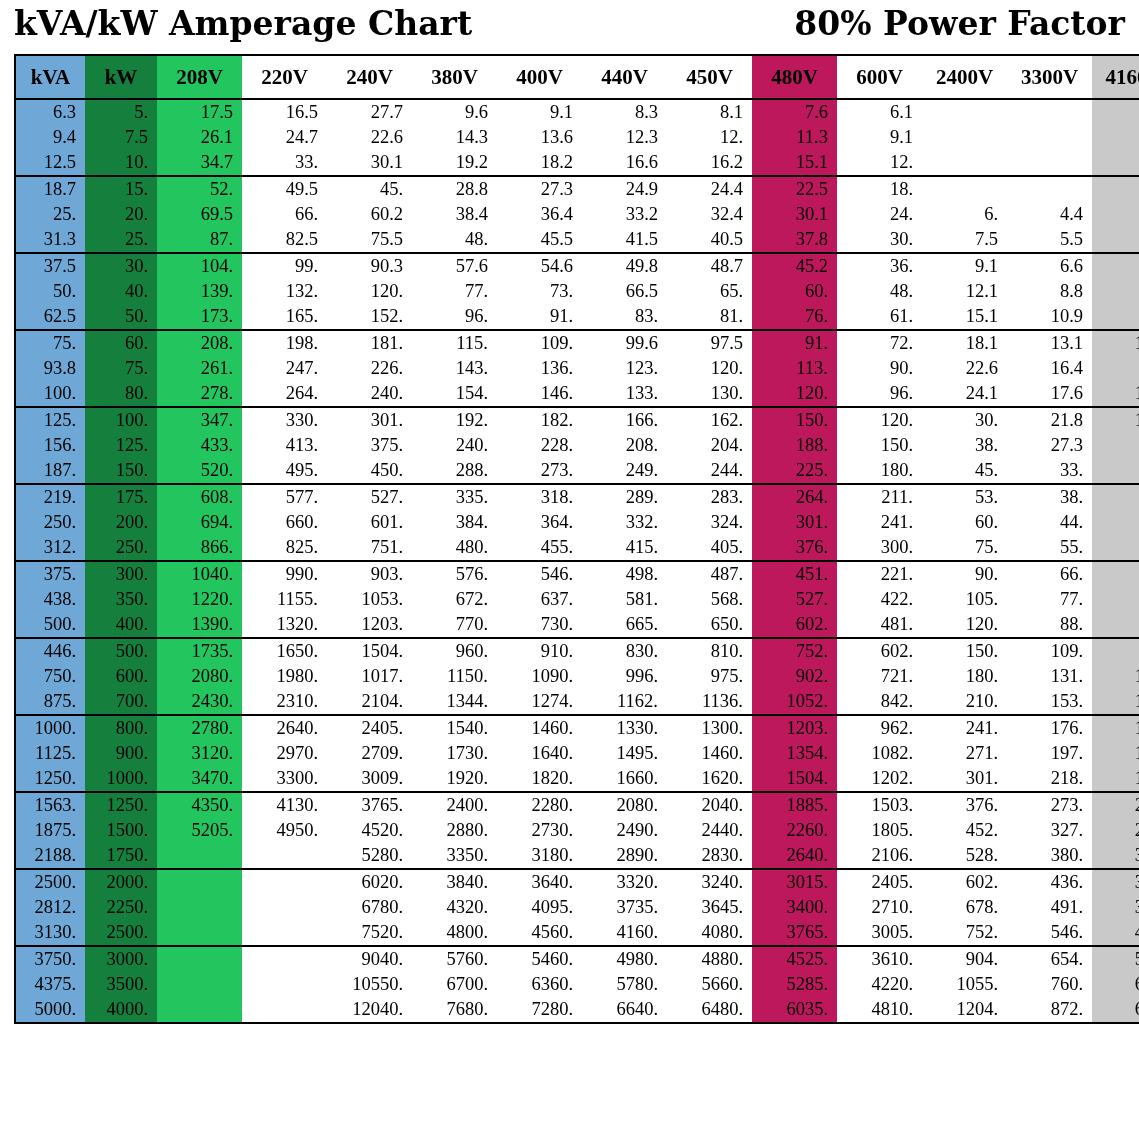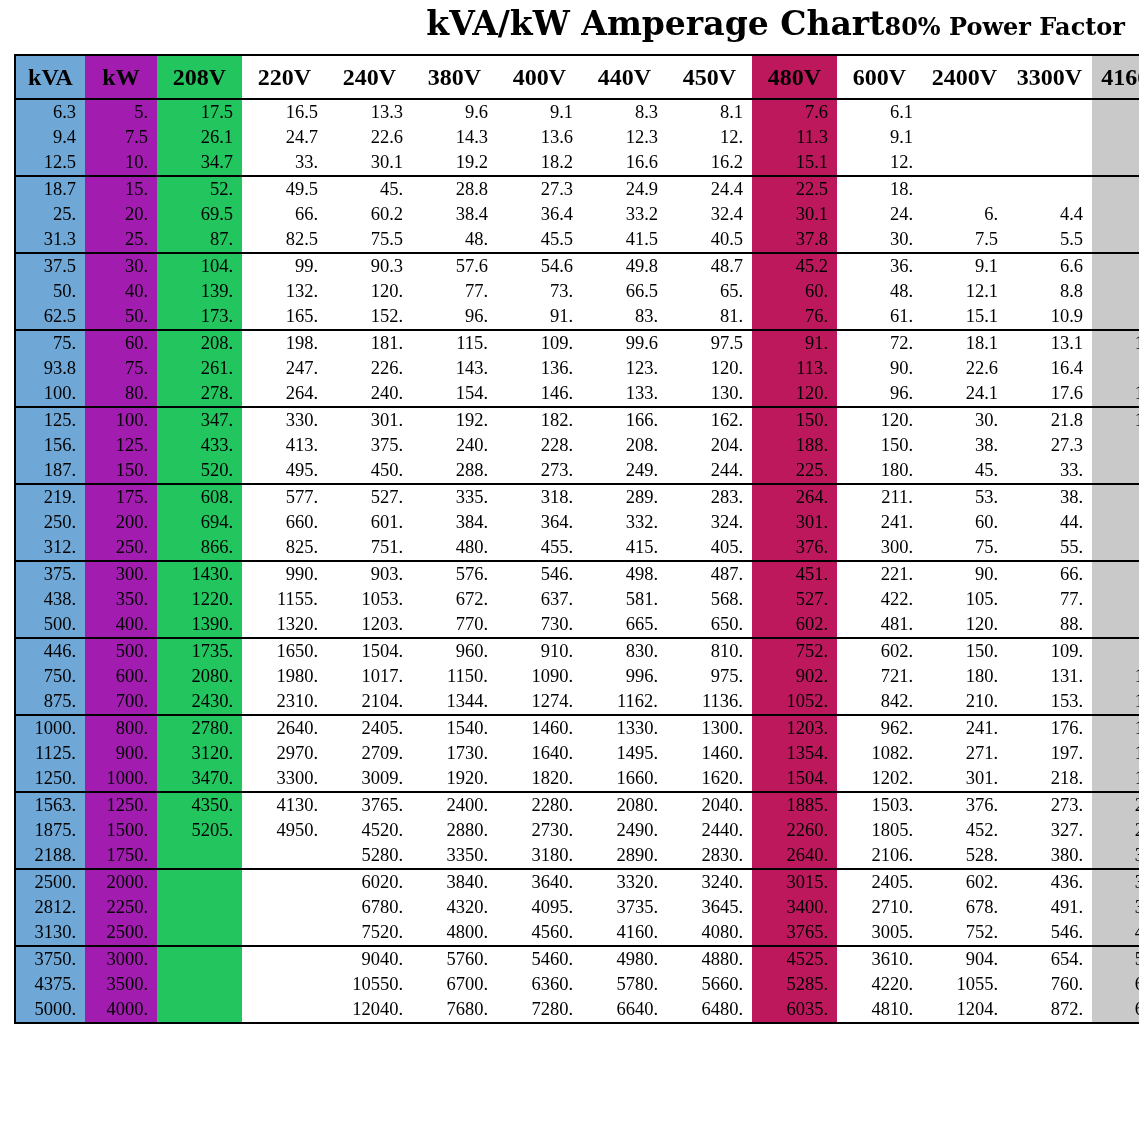--- a/index.html
+++ b/index.html
@@ -15,63 +15,63 @@
     overflow: hidden;
   }
   .page {
     position: relative;
     width: 1139px;
     height: 1137px;
     box-sizing: border-box;
   }
   .title-bar {
     display: flex;
-    justify-content: flex-end;
+    justify-content: space-between;
     align-items: baseline;
     padding: 4px 14px 0 14px;
   }
   .title-left {
     font-family: "DejaVu Serif", serif;
     font-weight: bold;
     font-size: 33px;
     letter-spacing: 0px;
   }
   .title-right {
     font-family: "DejaVu Serif", serif;
     font-weight: bold;
-    font-size: 24px;
+    font-size: 33px;
   }
   table.chart {
     border-collapse: collapse;
     margin: 11px 14px 0 14px;
     width: 1111px;
     table-layout: fixed;
     border: 2px solid #000;
   }
   table.chart th, table.chart td {
     font-family: "Liberation Serif", serif;
     font-size: 18.5px;
     text-align: right;
     padding: 0 9px 0 0;
     height: 25px;
     line-height: 25px;
     border: 0;
   }
   table.chart thead th {
     font-weight: bold;
-    font-size: 24px;
+    font-size: 21px;
     text-align: center;
     padding: 0;
     height: 42px;
     line-height: 42px;
     border-bottom: 2px solid #000;
   }
   
   .c-kva { background: #6fa8d6; }
-  .c-kw  { background: #a21caf; }
+  .c-kw  { background: #15803d; }
   .c-208 { background: #22c55e; }
   .c-480 { background: #be185d; }
   .c-4160{ background: #c9c9c9; }
   .c-white { background: #ffffff; }
 
   tbody tr.group-end td {
     border-bottom: 2px solid #000;
   }
   tbody tr.group-end.last td {
     border-bottom: 0;
@@ -128,21 +128,21 @@
           <th class="c-white">3300V</th>
           <th class="c-4160 sep-left">4160V</th>
         </tr>
     </thead>
     <tbody>
         <tr>
           <td class="c-kva">6.3</td>
           <td class="c-kw">5.</td>
           <td class="c-208 sep-left">17.5</td>
           <td class="c-white sep-left">16.5</td>
-          <td class="c-white">13.3</td>
+          <td class="c-white">27.7</td>
           <td class="c-white">9.6</td>
           <td class="c-white">9.1</td>
           <td class="c-white">8.3</td>
           <td class="c-white">8.1</td>
           <td class="c-480 sep-left">7.6</td>
           <td class="c-white sep-left">6.1</td>
           <td class="c-white"></td>
           <td class="c-white"></td>
           <td class="c-4160 sep-left"></td>
         </tr>
@@ -414,21 +414,21 @@
           <td class="c-white">405.</td>
           <td class="c-480 sep-left">376.</td>
           <td class="c-white sep-left">300.</td>
           <td class="c-white">75.</td>
           <td class="c-white">55.</td>
           <td class="c-4160 sep-left">43.</td>
         </tr>
         <tr>
           <td class="c-kva">375.</td>
           <td class="c-kw">300.</td>
-          <td class="c-208 sep-left">1430.</td>
+          <td class="c-208 sep-left">1040.</td>
           <td class="c-white sep-left">990.</td>
           <td class="c-white">903.</td>
           <td class="c-white">576.</td>
           <td class="c-white">546.</td>
           <td class="c-white">498.</td>
           <td class="c-white">487.</td>
           <td class="c-480 sep-left">451.</td>
           <td class="c-white sep-left">221.</td>
           <td class="c-white">90.</td>
           <td class="c-white">66.</td>

